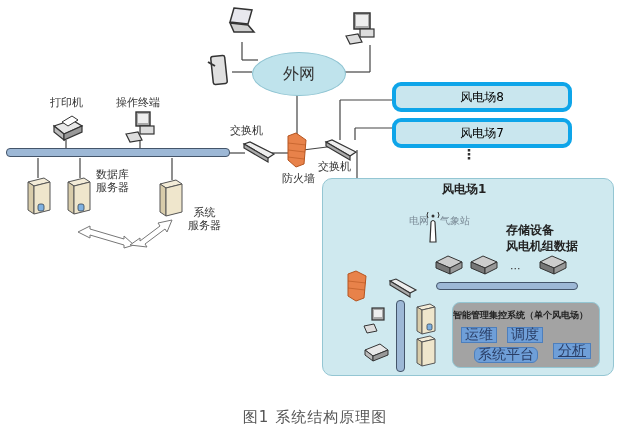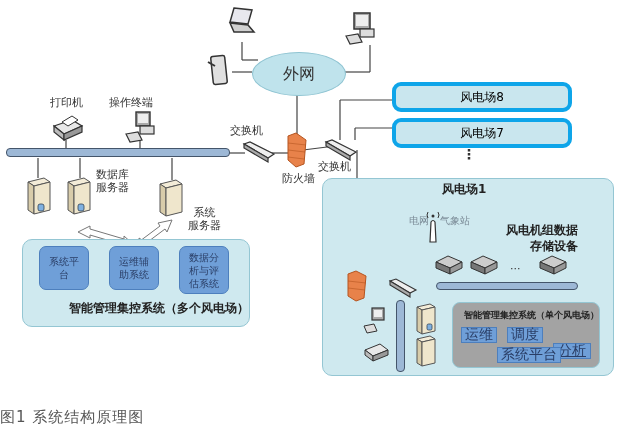--- a/index.html
+++ b/index.html
@@ -1,25 +1,25 @@
 <!DOCTYPE html>
 <html><head>
 <meta charset="utf-8">
 <style>
   html,body{margin:0;padding:0;background:#ffffff;}
   body{width:630px;height:441px;position:relative;overflow:hidden;font-family:"DejaVu Sans",sans-serif;}
   #stage{position:absolute;left:0;top:0;width:630px;height:441px;}
-  .lbl{position:absolute;font-size:11px;color:#333;line-height:13px;text-align:right;white-space:nowrap;}
+  .lbl{position:absolute;font-size:11px;color:#333;line-height:13px;text-align:left;white-space:nowrap;}
   .lbl-b{font-weight:bold;color:#222;}
   .cloud{position:absolute;background:#bfe3ec;border:1px solid #8fc4d2;border-radius:50%;display:flex;align-items:center;justify-content:center;font-size:16px;color:#333;}
   .farm-pill{position:absolute;background:#c9e6ee;border:4px solid #0ea5e9;border-radius:9px;display:flex;align-items:center;justify-content:center;font-size:12px;color:#000000;}
   .panel{position:absolute;background:#cfe9ef;border:1px solid #94c6d3;border-radius:10px;}
   .subbox{position:absolute;background:#6f9fd8;border:1px solid #4d7fbd;border-radius:7px;color:#2a3e66;font-size:10px;line-height:13px;display:flex;align-items:center;justify-content:center;text-align:center;}
   .subbox2{position:absolute;background:#6f9fd8;border:1px solid #4d7fbd;color:#2a3e66;font-size:14px;display:flex;align-items:center;justify-content:center;}
-  .caption{position:absolute;left:0;width:630px;top:408px;text-align:left;font-size:15px;color:#555;letter-spacing:1px;}
+  .caption{position:absolute;left:0;width:630px;top:408px;text-align:center;font-size:15px;color:#555;letter-spacing:1px;}
 </style>
 </head>
 <body>
 
 <div id="stage">
 
   <svg width="630" height="441" style="position:absolute;left:0;top:0;">
     <g stroke="#444" stroke-width="1.2" fill="none">
 
       <line x1="242" y1="60" x2="242" y2="42"></line>
@@ -96,21 +96,21 @@
 
   <div class="farm-pill" style="left:392px;top:82px;width:172px;height:22px;">
     <span>风电场8</span>
   </div>
   <div class="farm-pill" style="left:392px;top:118px;width:172px;height:22px;">
     <span>风电场7</span>
   </div>
   <div class="lbl" style="left:462px;top:148px;font-size:14px;font-weight:bold;">⋮</div>
 
   <div class="lbl" style="left:50px;top:96px;">打印机</div>
-  <div class="lbl" style="left:109px;top:96px;">操作终端</div>
+  <div class="lbl" style="left:116px;top:96px;">操作终端</div>
 
   <svg style="position:absolute;left:50px;top:112px;" width="34" height="30">
     <polygon points="4,14 22,8 32,14 14,22" fill="#e8e8e8" stroke="#333" stroke-width="1.2"></polygon>
     <polygon points="4,14 14,22 14,28 4,20" fill="#bbb" stroke="#333" stroke-width="1.2"></polygon>
     <polygon points="14,22 32,14 32,20 14,28" fill="#999" stroke="#333" stroke-width="1.2"></polygon>
     <polygon points="12,10 22,4 28,8 18,14" fill="#fff" stroke="#333" stroke-width="1"></polygon>
   </svg>
 
   <svg style="position:absolute;left:124px;top:110px;" width="34" height="34">
     <rect x="12" y="2" width="14" height="14" fill="#aaa" stroke="#333" stroke-width="1.4"></rect>
@@ -161,57 +161,35 @@
         <line x1="4" y1="25" x2="20" y2="27"></line>
     </g>
   </svg>
   <div class="lbl" style="left:282px;top:172px;">防火墙</div>
   <svg style="position:absolute;left:322px;top:138px;" width="36" height="24">
     <polygon points="4,4 10,2 34,14 28,18" fill="#eee" stroke="#333" stroke-width="1.2"></polygon>
     <polygon points="4,4 28,18 28,22 4,8" fill="#aaa" stroke="#333" stroke-width="1.2"></polygon>
   </svg>
   <div class="lbl" style="left:318px;top:160px;">交换机</div>
 
-  <div class="panel" style="left:22px;top:239px;width:226px;height:86px;">
-    <div class="subbox" style="left:16px;top:6px;width:48px;height:42px;">
-      <div>
-          <div>系统平</div>
-          <div>台</div>
-        </div>
-    </div>
-    <div class="subbox" style="left:86px;top:6px;width:48px;height:42px;">
-      <div>
-          <div>运维辅</div>
-          <div>助系统</div>
-        </div>
-    </div>
-    <div class="subbox" style="left:156px;top:6px;width:48px;height:46px;">
-      <div>
-          <div>数据分</div>
-          <div>析与评</div>
-          <div>估系统</div>
-        </div>
-    </div>
-    <div class="lbl lbl-b" style="left:0;width:226px;top:62px;font-size:12px;">智能管理集控系统（多个风电场）</div>
-  </div>
 
   <div class="panel" style="left:322px;top:178px;width:290px;height:196px;"></div>
   <div class="lbl lbl-b" style="left:442px;top:183px;font-size:12px;">风电场1</div>
   <div class="lbl" style="left:365px;top:214px;font-size:10px;color:#7a8a96;padding-left:44px;">电网</div>
 
   <svg style="position:absolute;left:424px;top:212px;" width="18" height="34">
     <path d="M4,6 Q2,3 4,0 M14,6 Q16,3 14,0" stroke="#333" stroke-width="1" fill="none"></path>
     <circle cx="9" cy="4" r="1.5" fill="#333"></circle>
     <path d="M6,30 L7,10 Q9,7 11,10 L12,30 Z" fill="#fff" stroke="#333" stroke-width="1.2"></path>
   </svg>
   <div class="lbl" style="left:440px;top:214px;font-size:10px;color:#7a8a96;">气象站</div>
 
   <div class="lbl lbl-b" style="left:506px;top:222px;font-size:12px;line-height:16px;">
+    <div>存储设备</div>
     <div>风电机组数据</div>
-    <div>存储设备</div>
   </div>
 
   <svg style="position:absolute;left:434px;top:254px;" width="30" height="22">
     <polygon points="2,8 14,2 28,8 16,14" fill="#ccc" stroke="#333" stroke-width="1"></polygon>
     <polygon points="2,8 16,14 16,20 2,14" fill="#777" stroke="#333" stroke-width="1"></polygon>
     <polygon points="16,14 28,8 28,14 16,20" fill="#999" stroke="#333" stroke-width="1"></polygon>
   </svg>
   <svg style="position:absolute;left:469px;top:254px;" width="30" height="22">
     <polygon points="2,8 14,2 28,8 16,14" fill="#ccc" stroke="#333" stroke-width="1"></polygon>
     <polygon points="2,8 16,14 16,20 2,14" fill="#777" stroke="#333" stroke-width="1"></polygon>
@@ -259,17 +237,17 @@
     <polygon points="3,5 16,2 21,5 8,8" fill="#f3ecd8" stroke="#555" stroke-width="1"></polygon>
     <polygon points="3,5 8,8 8,32 3,29" fill="#d8ccaa" stroke="#555" stroke-width="1"></polygon>
     <polygon points="8,8 21,5 21,29 8,32" fill="#efe6cc" stroke="#555" stroke-width="1"></polygon>
   </svg>
 
   <div class="panel" style="left:452px;top:302px;width:146px;height:64px;background:#a3a3a3;border-radius:8px;">
     <div class="lbl lbl-b" style="left:0;width:146px;top:6px;font-size:9px;">智能管理集控系统（单个风电场）</div>
     <div class="subbox2" style="left:8px;top:24px;width:34px;height:14px;">运维</div>
     <div class="subbox2" style="left:54px;top:24px;width:34px;height:14px;">调度</div>
     <div class="subbox2" style="left:100px;top:40px;width:36px;height:14px;text-decoration:underline;">分析</div>
-    <div class="subbox2" style="left:44px;top:44px;width:62px;height:14px;">系统平台</div>
+    <div class="subbox2" style="left:21px;top:44px;width:62px;height:14px;border-radius:6px;">系统平台</div>
   </div>
 
   <div class="caption">图1  系统结构原理图</div>
 </div>
 
 </body></html>

